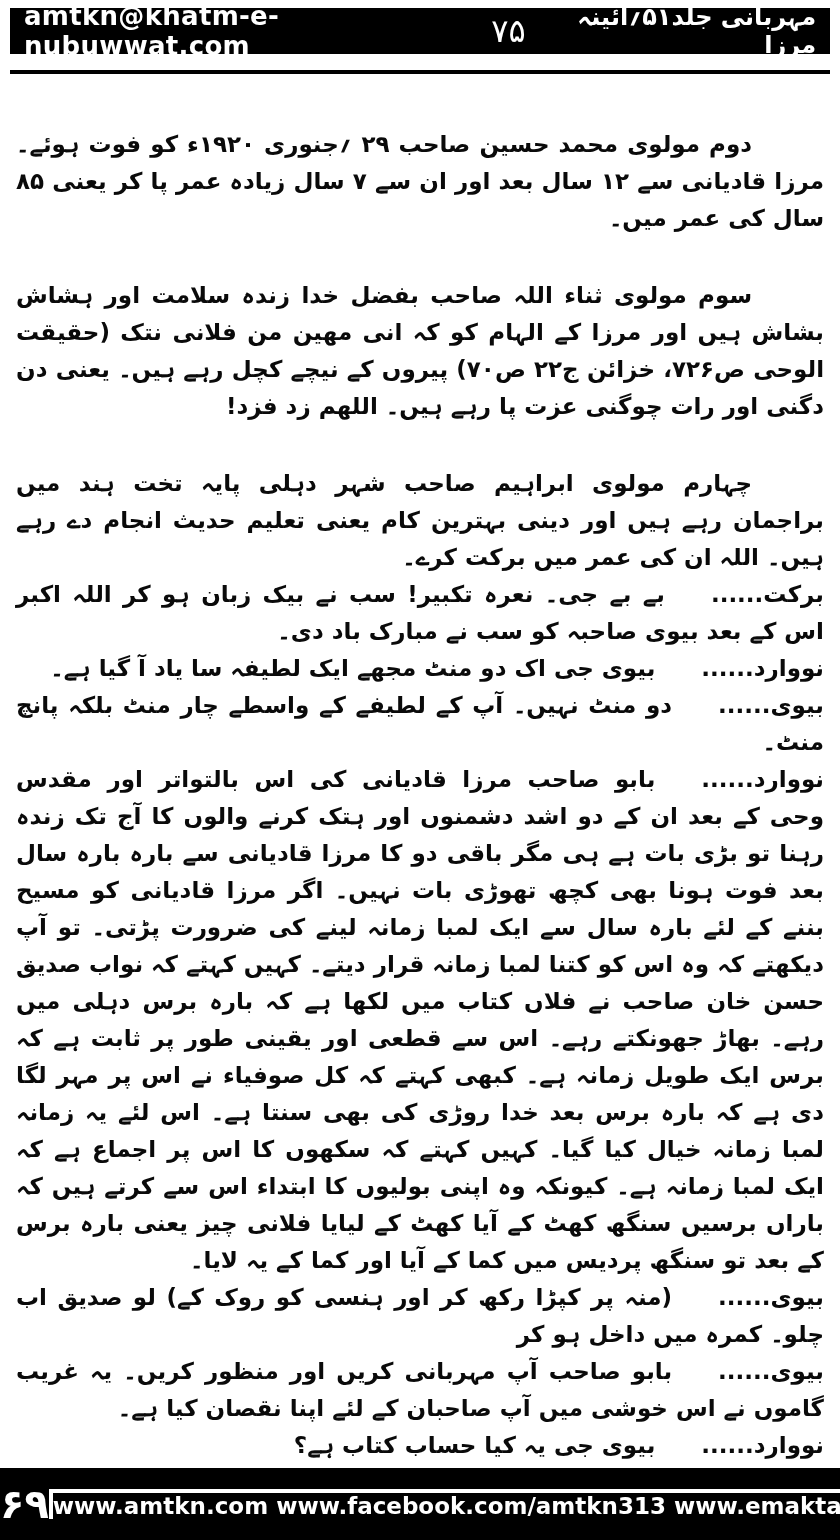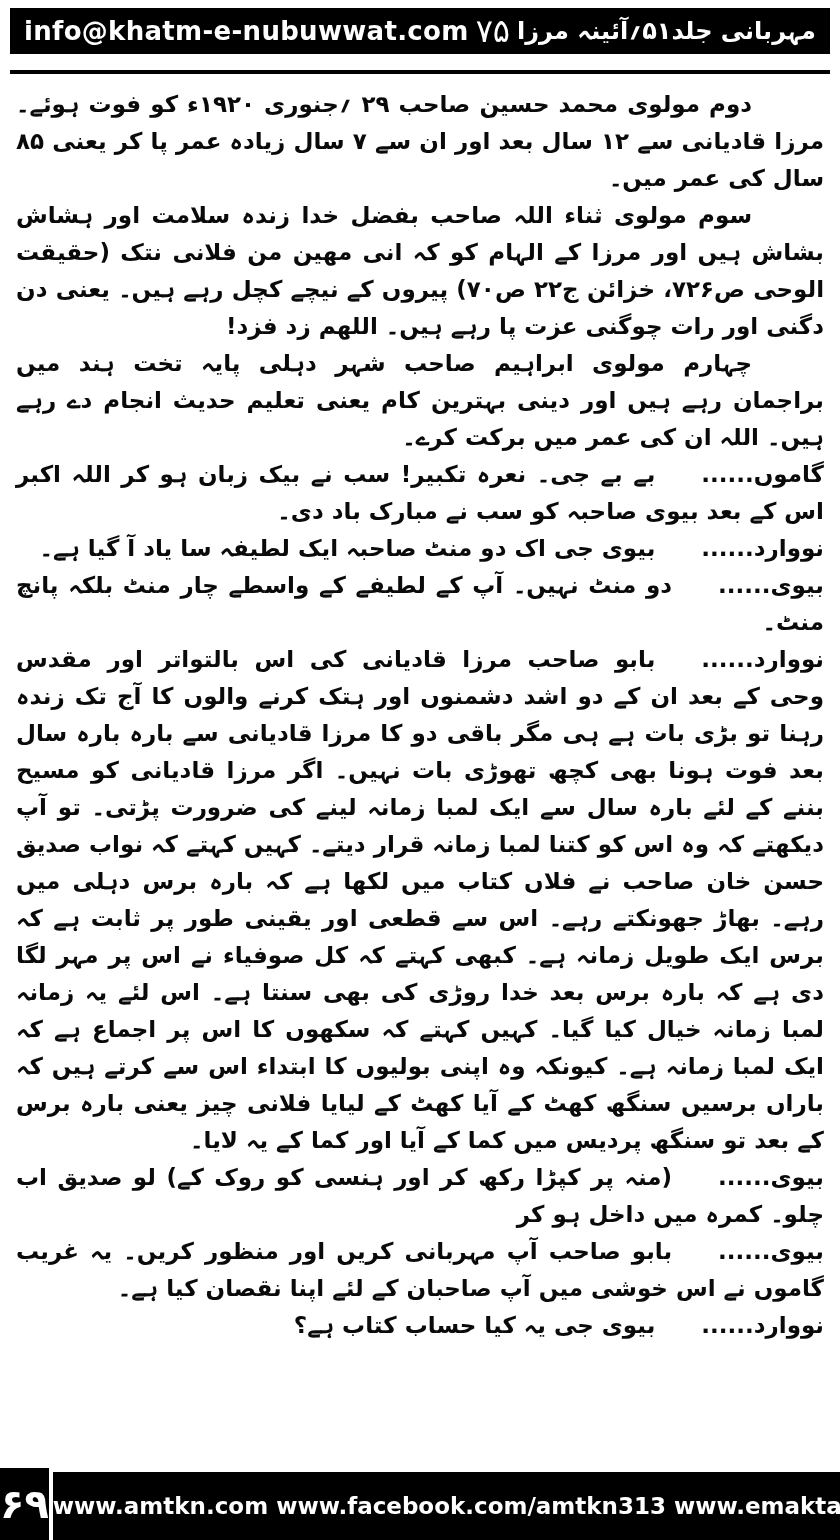--- a/index.html
+++ b/index.html
@@ -34,28 +34,29 @@
     padding: 12px 16px 0 16px;
     overflow: hidden;
   }
   .para {
     font-size: 23px;
     font-weight: 700;
     line-height: 37px;
     color: #0a0a0a;
     text-align: justify;
   }
-  .para.indent { text-indent: 72px; }
+  .para.indent { text-indent: 72px; margin-top: 40px; }
   .para.dialogue { text-indent: 0; }
   .speaker { margin-inline-end: 46px; white-space: nowrap; }
   
   .bottom-bar {
     height: 72px;
     display: flex;
     background: #000;
+    align-items: center;
   }
   .page-num-bottom {
     width: 90px;
     background: #000;
     color: #fff;
     font-size: 40px;
     font-weight: bold;
     display: flex; align-items: center; justify-content: center;
   }
   .links-wrap {
@@ -72,33 +73,33 @@
     direction: ltr;
     white-space: nowrap;
   }
 </style>
 </head>
 <body>
 
 <div class="page">
 
   <header class="top-bar">
-    <span class="email">info@khatm-e-nubuwwat.com</span>
+    <span class="email">amtkn@khatm-e-nubuwwat.com</span>
     <span class="page-num-top">۷۵</span>
     <span class="title">مہربانی جلد۵۱؍آئینہ مرزا</span>
   </header>
 
   <div class="rule"></div>
 
   <main class="body">
       <p class="para indent"><span class="ptext">دوم مولوی محمد حسین صاحب ۲۹ ؍جنوری ۱۹۲۰ء کو فوت ہوئے۔ مرزا قادیانی سے ۱۲ سال بعد اور ان سے ۷ سال زیادہ عمر پا کر یعنی ۸۵ سال کی عمر میں۔</span></p>
       <p class="para indent"><span class="ptext">سوم مولوی ثناء اللہ صاحب بفضل خدا زندہ سلامت اور ہشاش بشاش ہیں اور مرزا کے الہام کو کہ انی مھین من فلانی نتک (حقیقت الوحی ص۷۲۶، خزائن ج۲۲ ص۷۰) پیروں کے نیچے کچل رہے ہیں۔ یعنی دن دگنی اور رات چوگنی عزت پا رہے ہیں۔ اللھم زد فزد!</span></p>
       <p class="para indent"><span class="ptext">چہارم مولوی ابراہیم صاحب شہر دہلی پایہ تخت ہند میں براجمان رہے ہیں اور دینی بہترین کام یعنی تعلیم حدیث انجام دے رہے ہیں۔ اللہ ان کی عمر میں برکت کرے۔</span></p>
-      <p class="para dialogue"><span class="speaker">گاموں......</span><span class="ptext">بے بے جی۔ نعرہ تکبیر! سب نے بیک زبان ہو کر اللہ اکبر اس کے بعد بیوی صاحبہ کو سب نے مبارک باد دی۔</span></p>
-      <p class="para dialogue"><span class="speaker">نووارد......</span><span class="ptext">بیوی جی اک دو منٹ صاحبہ ایک لطیفہ سا یاد آ گیا ہے۔</span></p>
+      <p class="para dialogue"><span class="speaker">برکت......</span><span class="ptext">بے بے جی۔ نعرہ تکبیر! سب نے بیک زبان ہو کر اللہ اکبر اس کے بعد بیوی صاحبہ کو سب نے مبارک باد دی۔</span></p>
+      <p class="para dialogue"><span class="speaker">نووارد......</span><span class="ptext">بیوی جی اک دو منٹ مجھے ایک لطیفہ سا یاد آ گیا ہے۔</span></p>
       <p class="para dialogue"><span class="speaker">بیوی......</span><span class="ptext">دو منٹ نہیں۔ آپ کے لطیفے کے واسطے چار منٹ بلکہ پانچ منٹ۔</span></p>
       <p class="para dialogue"><span class="speaker">نووارد......</span><span class="ptext">بابو صاحب مرزا قادیانی کی اس بالتواتر اور مقدس وحی کے بعد ان کے دو اشد دشمنوں اور ہتک کرنے والوں کا آج تک زندہ رہنا تو بڑی بات ہے ہی مگر باقی دو کا مرزا قادیانی سے بارہ بارہ سال بعد فوت ہونا بھی کچھ تھوڑی بات نہیں۔ اگر مرزا قادیانی کو مسیح بننے کے لئے بارہ سال سے ایک لمبا زمانہ لینے کی ضرورت پڑتی۔ تو آپ دیکھتے کہ وہ اس کو کتنا لمبا زمانہ قرار دیتے۔ کہیں کہتے کہ نواب صدیق حسن خان صاحب نے فلاں کتاب میں لکھا ہے کہ بارہ برس دہلی میں رہے۔ بھاڑ جھونکتے رہے۔ اس سے قطعی اور یقینی طور پر ثابت ہے کہ برس ایک طویل زمانہ ہے۔ کبھی کہتے کہ کل صوفیاء نے اس پر مہر لگا دی ہے کہ بارہ برس بعد خدا روڑی کی بھی سنتا ہے۔ اس لئے یہ زمانہ لمبا زمانہ خیال کیا گیا۔ کہیں کہتے کہ سکھوں کا اس پر اجماع ہے کہ ایک لمبا زمانہ ہے۔ کیونکہ وہ اپنی بولیوں کا ابتداء اس سے کرتے ہیں کہ باراں برسیں سنگھ کھٹ کے آیا کھٹ کے لیایا فلانی چیز یعنی بارہ برس کے بعد تو سنگھ پردیس میں کما کے آیا اور کما کے یہ لایا۔</span></p>
       <p class="para dialogue"><span class="speaker">بیوی......</span><span class="ptext">(منہ پر کپڑا رکھ کر اور ہنسی کو روک کے) لو صدیق اب چلو۔ کمرہ میں داخل ہو کر</span></p>
       <p class="para dialogue"><span class="speaker">بیوی......</span><span class="ptext">بابو صاحب آپ مہربانی کریں اور منظور کریں۔ یہ غریب گاموں نے اس خوشی میں آپ صاحبان کے لئے اپنا نقصان کیا ہے۔</span></p>
       <p class="para dialogue"><span class="speaker">نووارد......</span><span class="ptext">بیوی جی یہ کیا حساب کتاب ہے؟</span></p>
     </main>
 
   <footer class="bottom-bar">
     <span class="page-num-bottom">۶۹</span>
     <span class="links-wrap">

